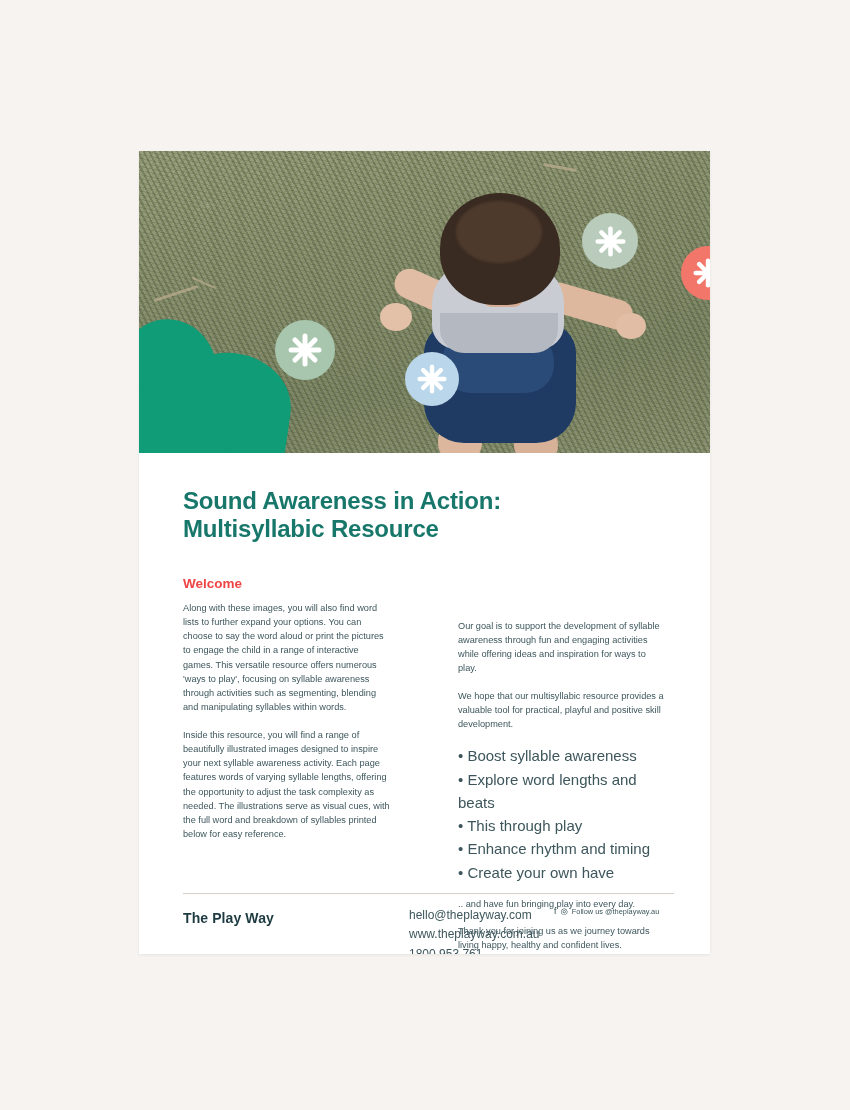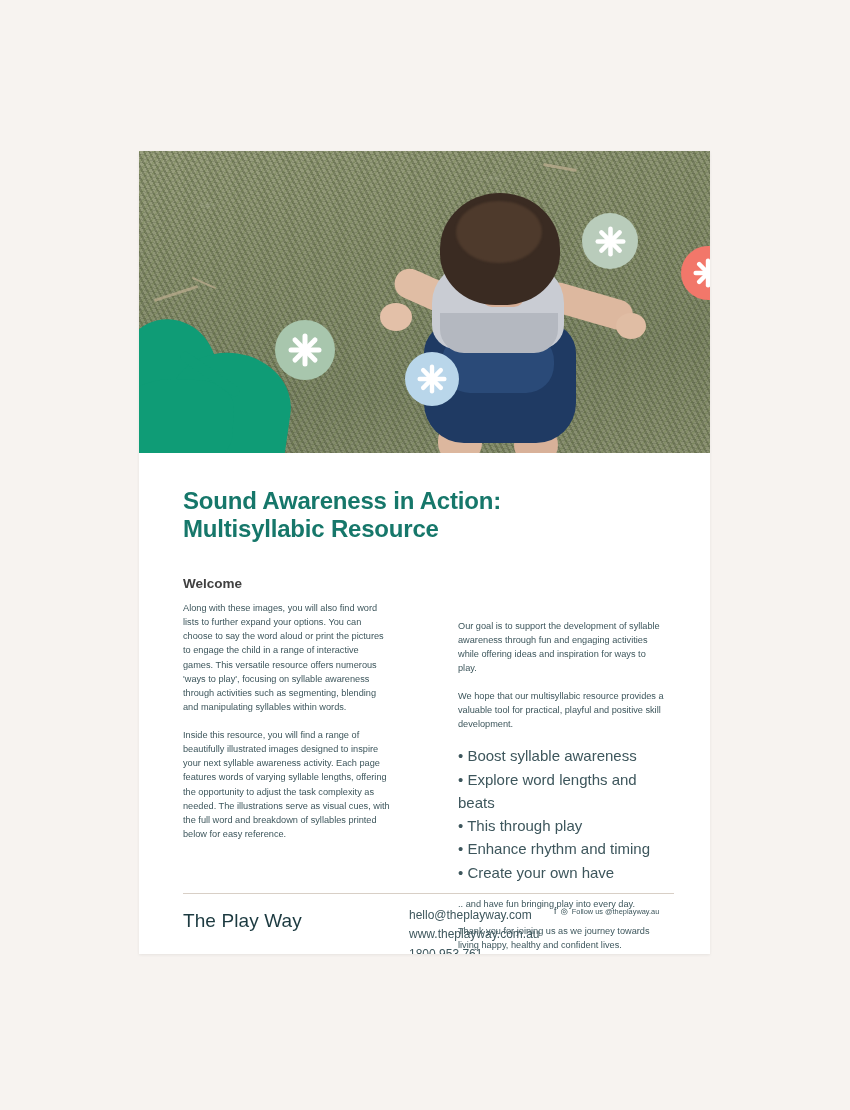--- a/index.html
+++ b/index.html
@@ -154,21 +154,21 @@
   h1.title {
     margin: 0;
     color: #16776a;
     font-size: 24px;
     line-height: 1.18;
     font-weight: 700;
     letter-spacing: -0.2px;
   }
   h2.welcome {
     margin: 32px 0 10px 0;
-    color: #404040;
+    color: #ef4444;
     font-size: 13.5px;
     font-weight: 700;
   }
   .columns {
     display: flex;
     gap: 25px;
   }
   .col {
     width: 236px;
   }
@@ -207,22 +207,22 @@
     position: absolute;
     left: 44px;
     top: 755px;
     width: 491px;
     display: flex;
     align-items: flex-start;
   }
   .brand {
     width: 226px;
     color: #1c3a40;
-    font-size: 19px;
-    font-weight: 400;
+    font-size: 14px;
+    font-weight: 700;
     letter-spacing: 0.1px;
     padding-top: 4px;
   }
   .contact {
     width: 145px;
     color: #3d565c;
     font-size: 12px;
     line-height: 1.62;
   }
   .social {

